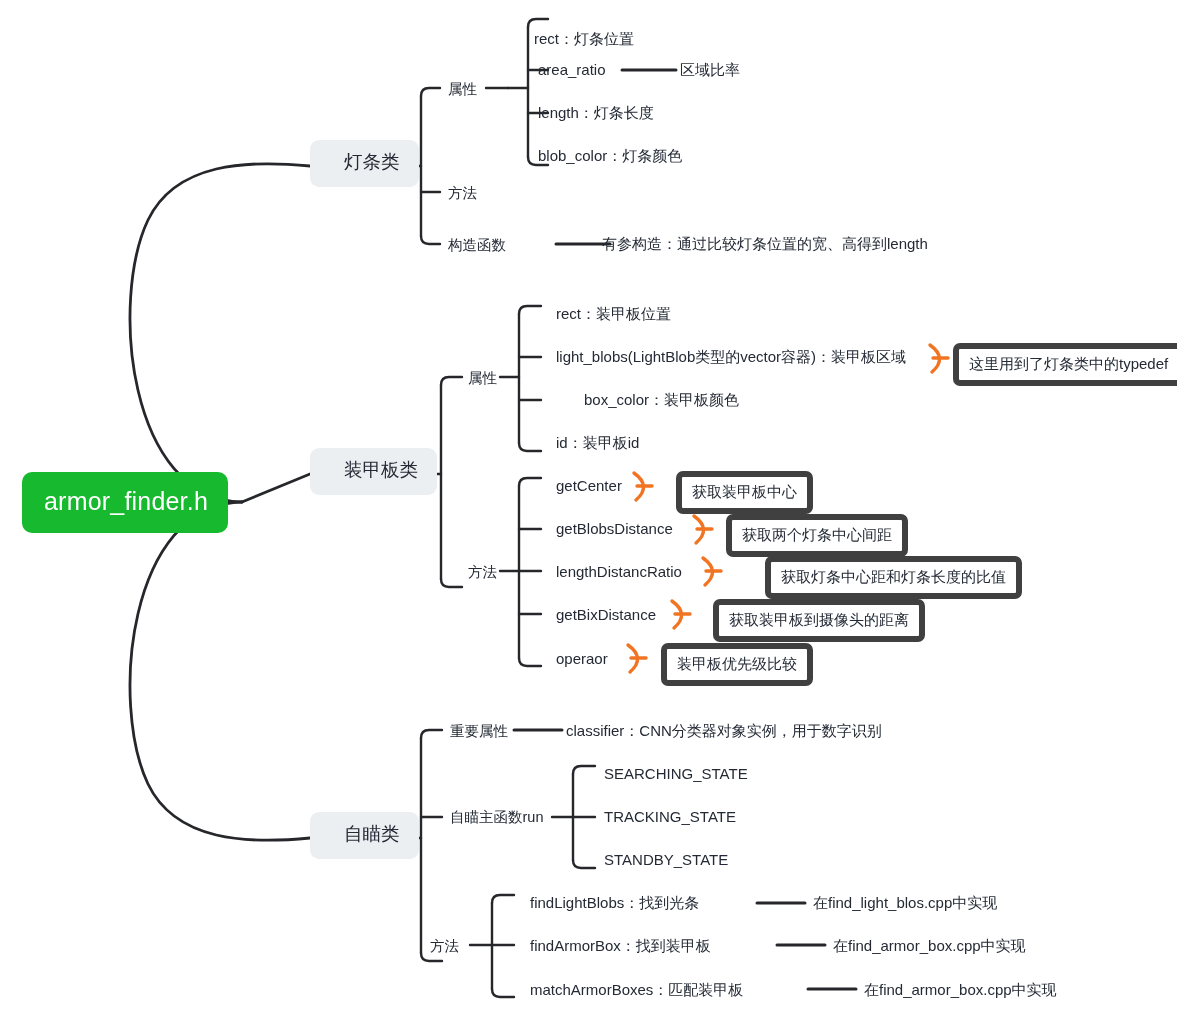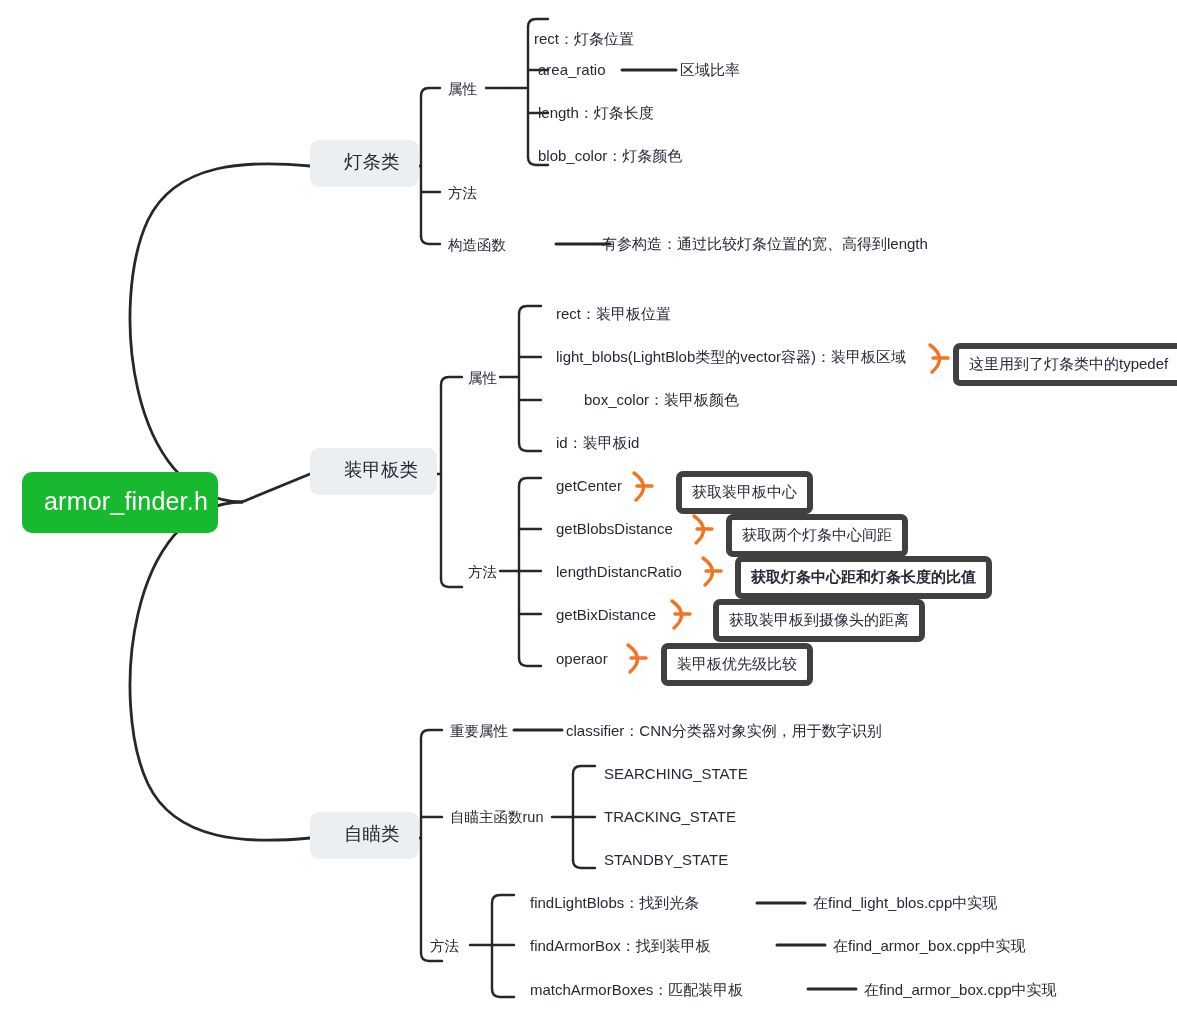--- a/index.html
+++ b/index.html
@@ -32,21 +32,21 @@
     box-sizing: border-box;
     white-space: nowrap;
     line-height: 1;
   }
 
   .root-node {
     background: #17b92e;
     color: #ffffff;
     border-radius: 10px;
     font-size: 25px;
-    padding: 17px 10px 19px 22px;
+    padding: 17px 20px 19px 22px;
     letter-spacing: .2px;
   }
 
   .class-node {
     background: #eceff1;
     color: #242a35;
     border-radius: 9px;
     font-size: 18.5px;
     padding: 13px 19px 15px 34px;
   }
@@ -258,21 +258,21 @@
   <div class="node leaf-label" style="left:556px; top:521px;">
     <span>getBlobsDistance</span>
   </div>
   <div class="node callout" style="left:726px; top:514px;">
     <span>获取两个灯条中心间距</span>
   </div>
 
   <div class="node leaf-label" style="left:556px; top:564px;">
     <span>lengthDistancRatio</span>
   </div>
-  <div class="node callout" style="left:735px; top:556px;font-weight:bold;">
+  <div class="node callout" style="left:765px; top:556px;">
     <span>获取灯条中心距和灯条长度的比值</span>
   </div>
 
   <div class="node leaf-label" style="left:556px; top:607px;">
     <span>getBixDistance</span>
   </div>
   <div class="node callout" style="left:713px; top:599px;">
     <span>获取装甲板到摄像头的距离</span>
   </div>
 

